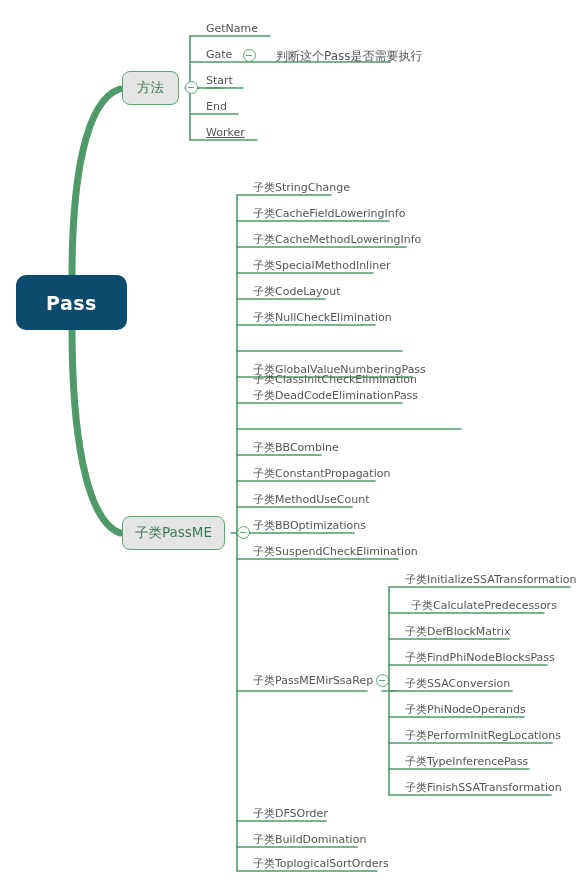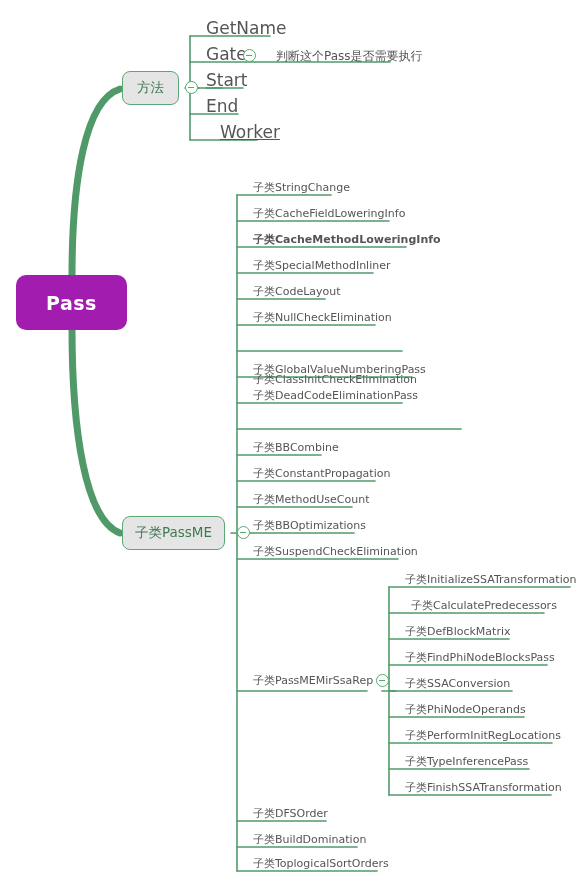--- a/index.html
+++ b/index.html
@@ -8,36 +8,36 @@
     font-family:"DejaVu Sans","Liberation Sans",sans-serif;
   }
   #mindmap{position:absolute;left:0;top:0;width:588px;height:890px;}
   svg.wires{position:absolute;left:0;top:0;width:588px;height:890px;pointer-events:none;}
 
   
   .node{position:absolute;box-sizing:border-box;}
 
   .root-node{
     left:16px;top:275px;width:111px;height:55px;
-    background:#a21caf;border-radius:10px;
+    background:#0c4a6e;border-radius:10px;
     display:flex;align-items:center;justify-content:center;
     color:#ffffff;font-size:19px;font-weight:bold;letter-spacing:.5px;
   }
 
   .branch-node{
     background:#e5e5e5;border:1.4px solid #5aa873;border-radius:8px;
     display:flex;align-items:center;justify-content:center;
     color:#3d7a52;font-size:13.5px;
   }
   .branch-method{left:122px;top:71px;width:57px;height:34px;}
   .branch-passme{left:122px;top:516px;width:103px;height:34px;}
 
   
   .leaf{
-    position:absolute;color:#555555;font-size:17px;
+    position:absolute;color:#555555;font-size:11px;
     white-space:nowrap;line-height:13px;
   }
   .leaf.cn{font-size:11px;}
   .annot{
     position:absolute;color:#555555;font-size:12px;white-space:nowrap;
   }
 
   
   .toggle{
     position:absolute;width:13px;height:13px;border-radius:50%;
@@ -116,30 +116,30 @@
     <span>方法</span>
   </div>
   <div class="toggle" style="left:185px;top:81px;"></div>
 
   <div class="leaf" style="left:206px;top:22px;">GetName</div>
   <div class="leaf" style="left:206px;top:48px;">Gate</div>
   <div class="toggle" style="left:243px;top:49px;"></div>
   <div class="annot cn" style="left:276px;top:48px;">判断这个Pass是否需要执行</div>
   <div class="leaf" style="left:206px;top:74px;">Start</div>
   <div class="leaf" style="left:206px;top:100px;">End</div>
-  <div class="leaf" style="left:220px;top:126px;text-decoration:underline;">Worker</div>
+  <div class="leaf" style="left:206px;top:126px;text-decoration:underline;">Worker</div>
 
   <div class="node branch-node branch-passme">
     <span>子类PassME</span>
   </div>
   <div class="toggle" style="left:237px;top:526px;"></div>
 
   <div class="leaf cn" style="left:253px;top:181px;">子类StringChange</div>
   <div class="leaf cn" style="left:253px;top:207px;">子类CacheFieldLoweringInfo</div>
-  <div class="leaf cn" style="left:253px;top:233px;font-weight:bold;">子类CacheMethodLoweringInfo</div>
+  <div class="leaf cn" style="left:253px;top:233px;">子类CacheMethodLoweringInfo</div>
   <div class="leaf cn" style="left:253px;top:259px;">子类SpecialMethodInliner</div>
   <div class="leaf cn" style="left:253px;top:285px;">子类CodeLayout</div>
   <div class="leaf cn" style="left:253px;top:311px;">子类NullCheckElimination</div>
   <div class="leaf cn" style="left:253px;top:337px;margin-top:36px;">子类ClassInitCheckElimination</div>
   <div class="leaf cn" style="left:253px;top:363px;">子类GlobalValueNumberingPass</div>
   <div class="leaf cn" style="left:253px;top:389px;">子类DeadCodeEliminationPass</div>
   <div class="leaf cn" style="left:253px;top:441px;">子类BBCombine</div>
   <div class="leaf cn" style="left:253px;top:467px;">子类ConstantPropagation</div>
   <div class="leaf cn" style="left:253px;top:493px;">子类MethodUseCount</div>
   <div class="leaf cn" style="left:253px;top:519px;">子类BBOptimizations</div>

